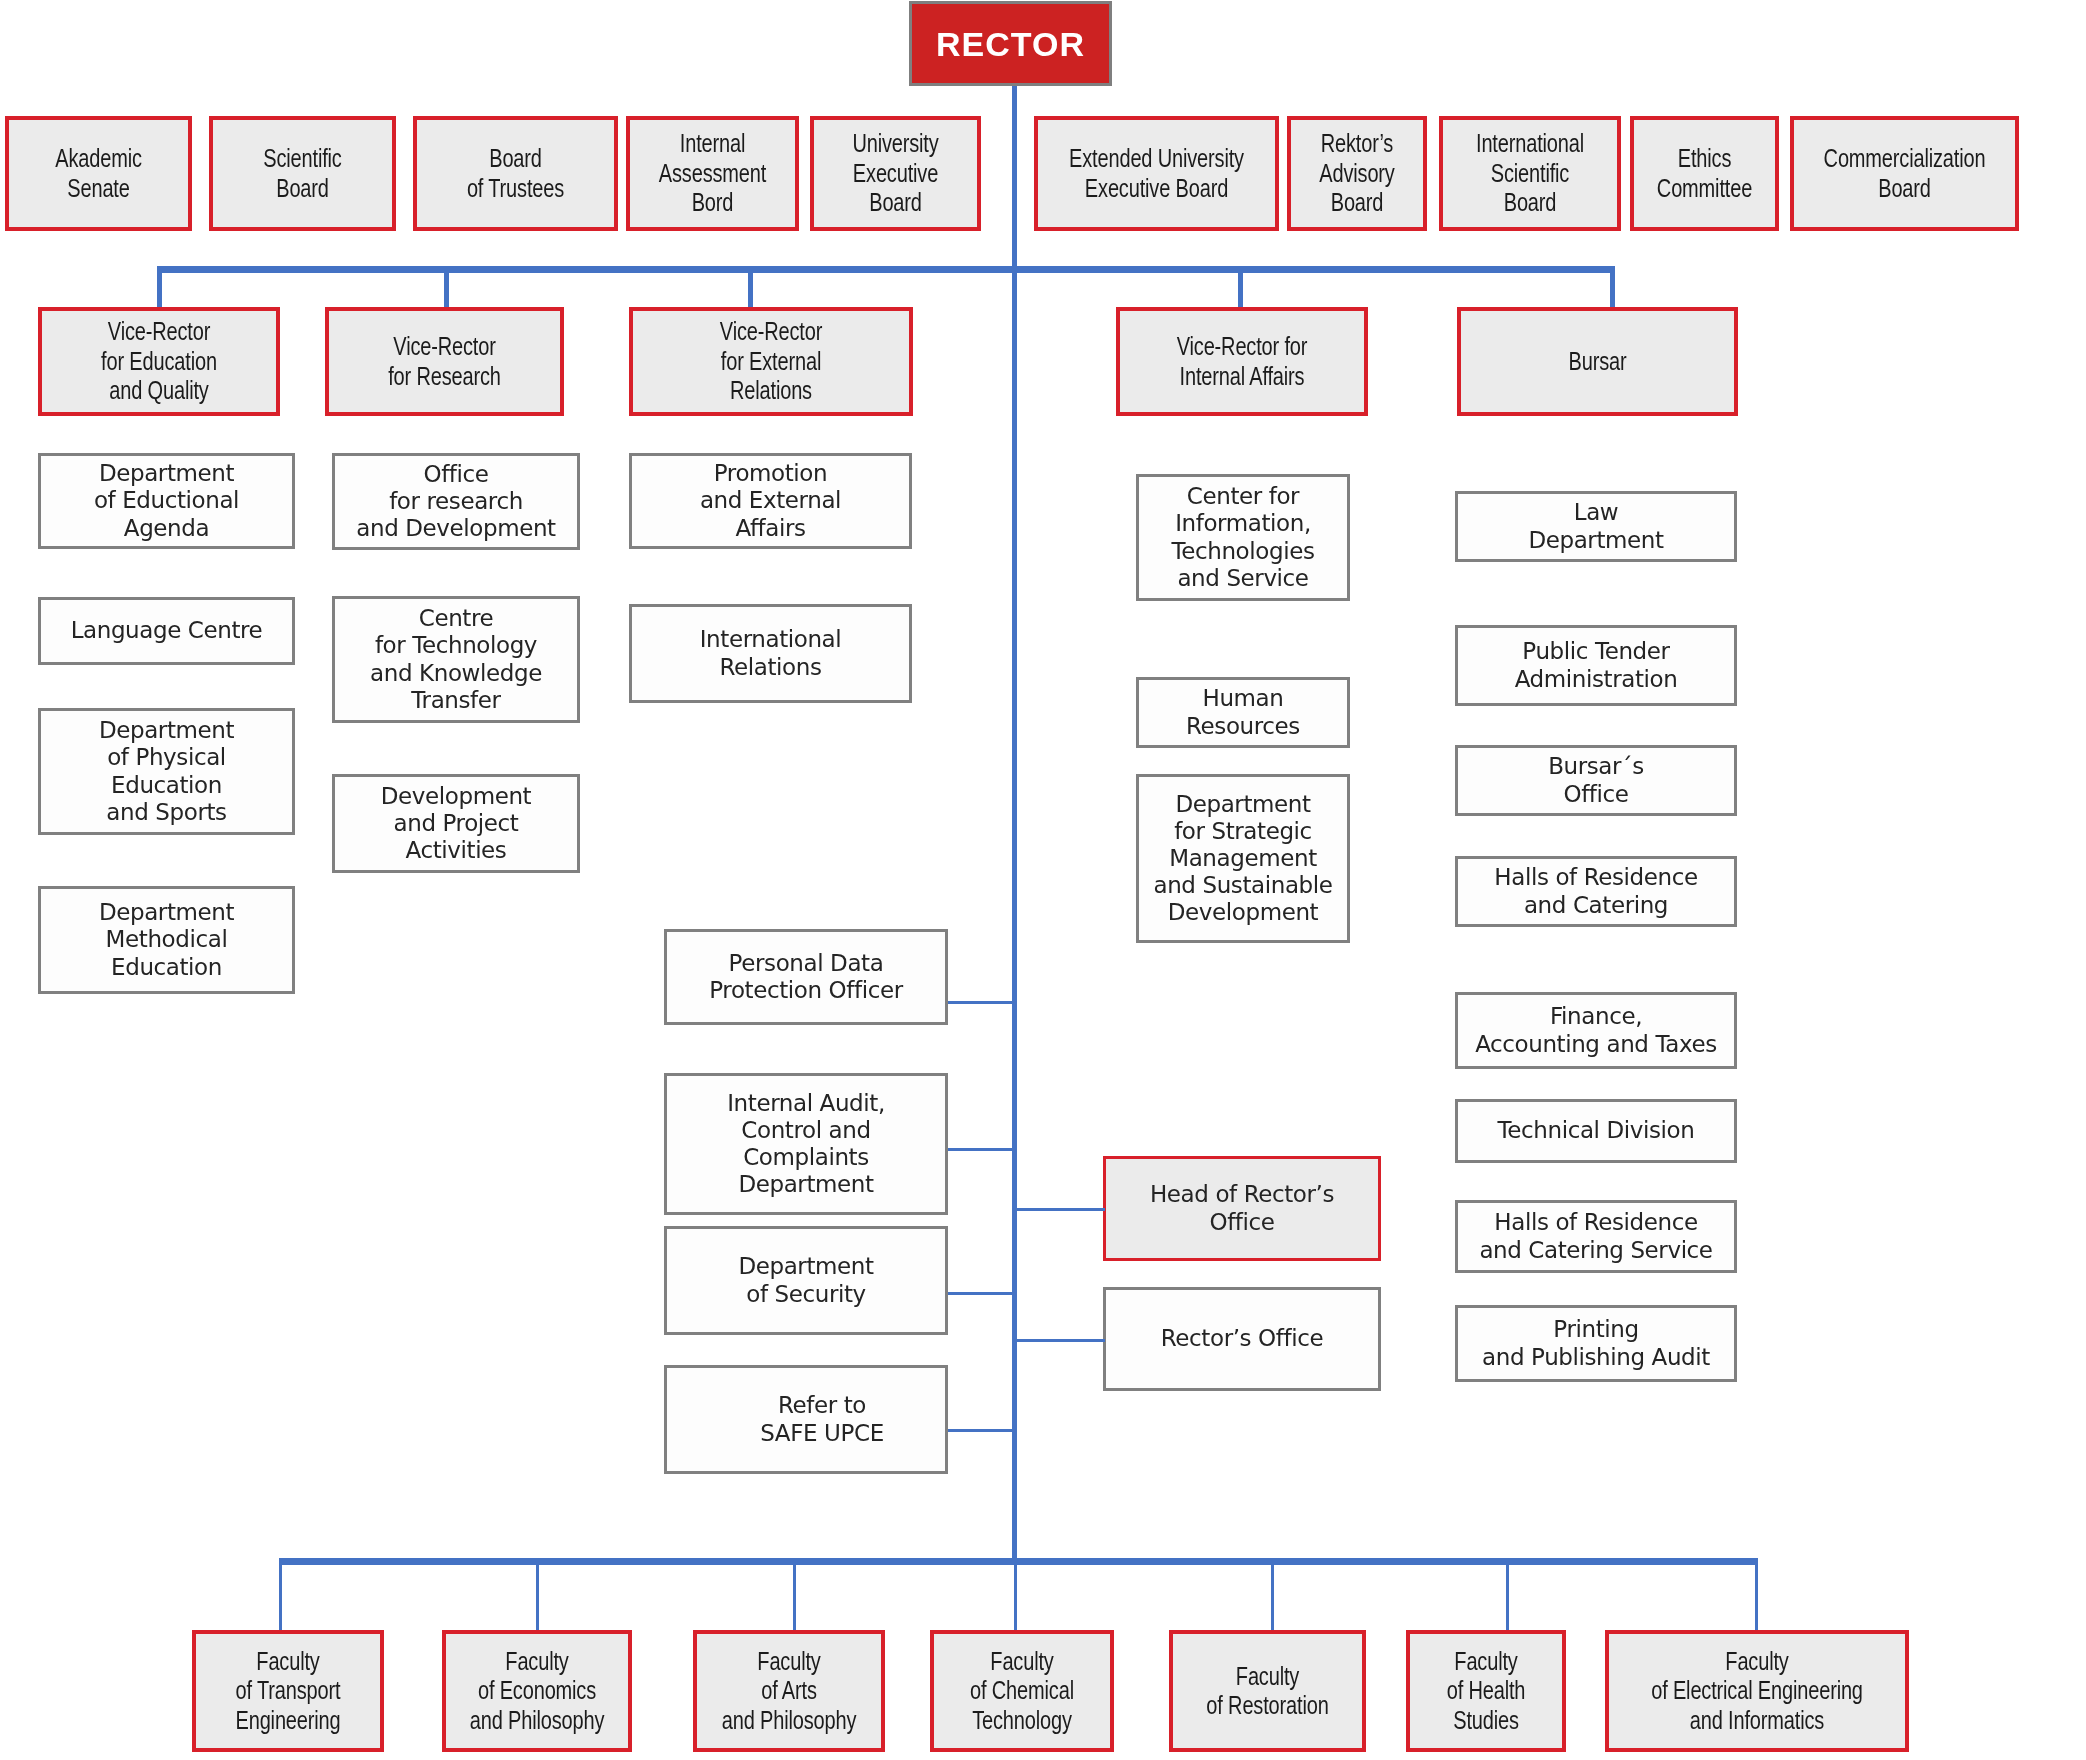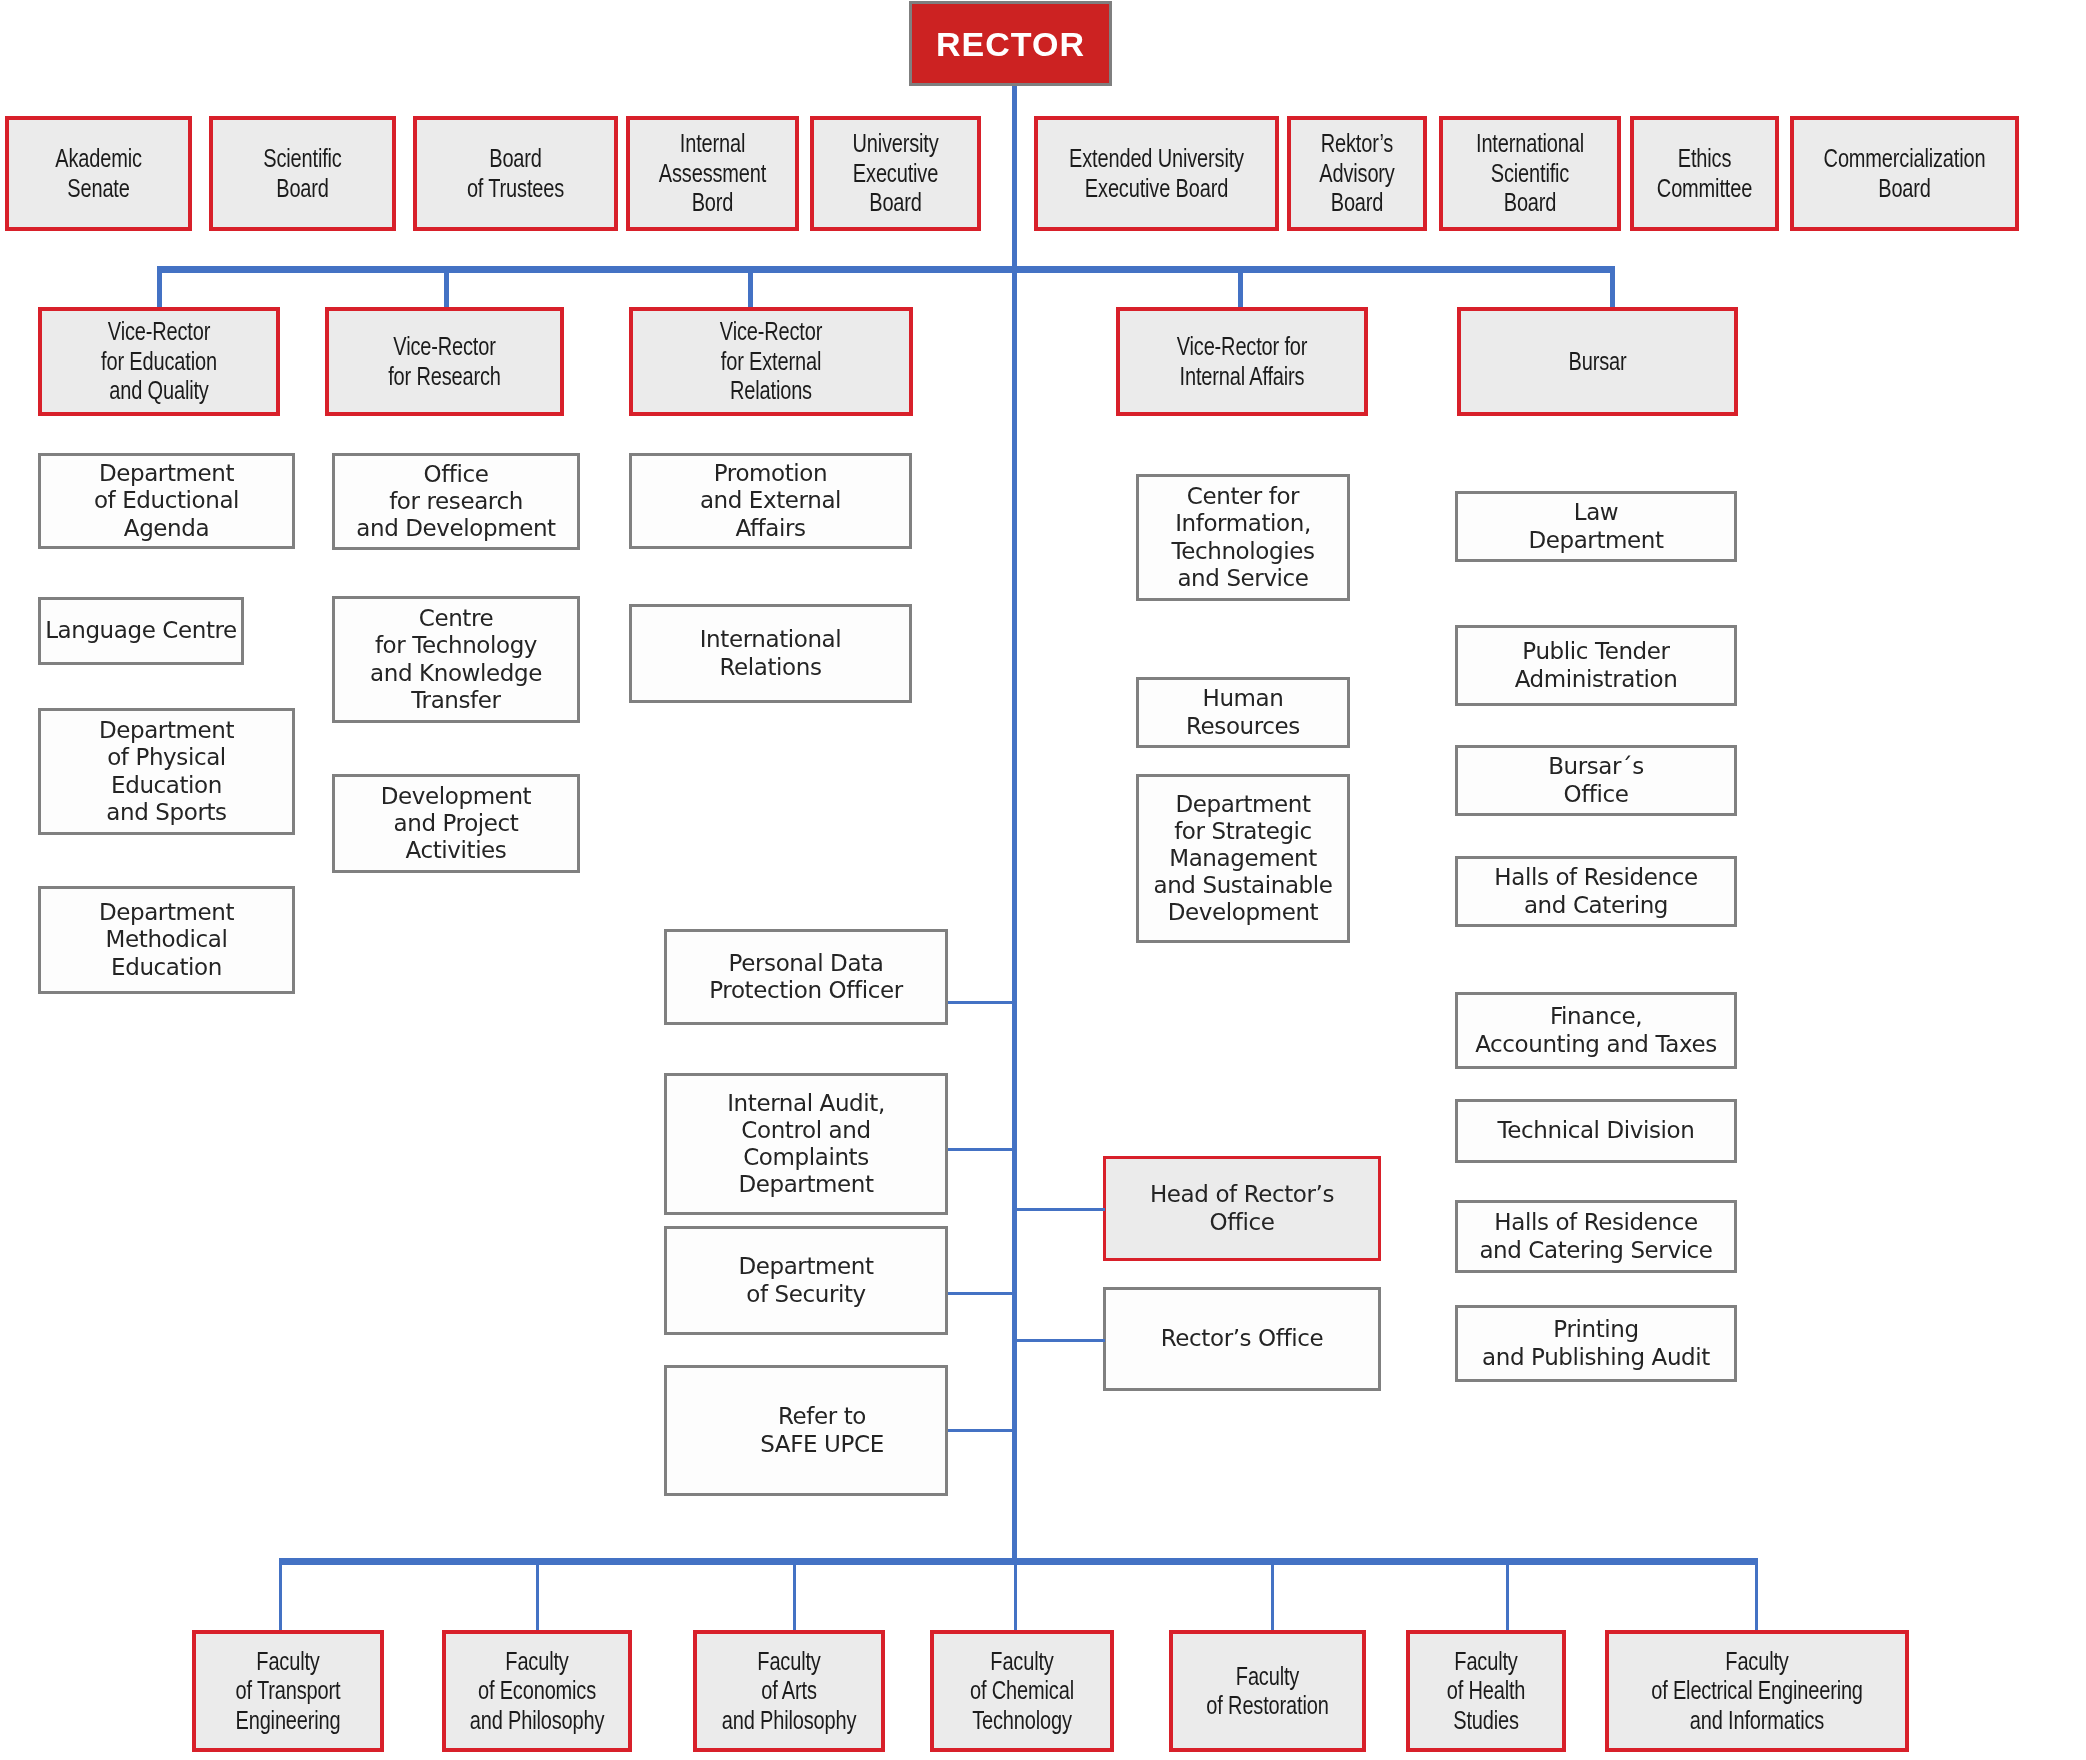--- a/index.html
+++ b/index.html
@@ -117,21 +117,21 @@
     </div>
   <div class="box red" style="left:1457px;top:307px;width:281px;height:109px;">
     <span>Bursar</span>
     </div>
 
   <div class="box grey" style="left:38px;top:453px;width:257px;height:96px;">
     <span>Department
 of Eductional
 Agenda</span>
     </div>
-  <div class="box grey" style="left:38px;top:597px;width:206px;height:68px;">
+  <div class="box grey" style="left:38px;top:597px;width:257px;height:68px;">
     <span>Language Centre</span>
     </div>
   <div class="box grey" style="left:38px;top:708px;width:257px;height:127px;">
     <span>Department
 of Physical
 Education
 and Sports</span>
     </div>
   <div class="box grey" style="left:38px;top:886px;width:257px;height:108px;">
     <span>Department
@@ -223,21 +223,21 @@
   <div class="box grey" style="left:664px;top:1073px;width:284px;height:142px;">
     <span>Internal Audit,
 Control and
 Complaints
 Department</span>
     </div>
   <div class="box grey" style="left:664px;top:1226px;width:284px;height:109px;">
     <span>Department
 of Security</span>
     </div>
-  <div class="box grey" style="left:664px;top:1365px;width:284px;height:131px;padding-left:32px;">
+  <div class="box grey" style="left:664px;top:1365px;width:284px;height:109px;padding-left:32px;">
     <span>Refer to
 SAFE UPCE</span>
     </div>
 
   <div class="hthin" style="left:948px;top:1001px;width:66px;"></div>
   <div class="hthin" style="left:948px;top:1148px;width:66px;"></div>
   <div class="hthin" style="left:948px;top:1292px;width:66px;"></div>
   <div class="hthin" style="left:948px;top:1429px;width:66px;"></div>
 
   <div class="box grey greyfill" style="left:1103px;top:1156px;width:278px;height:105px;border-color:#d8202a;">

